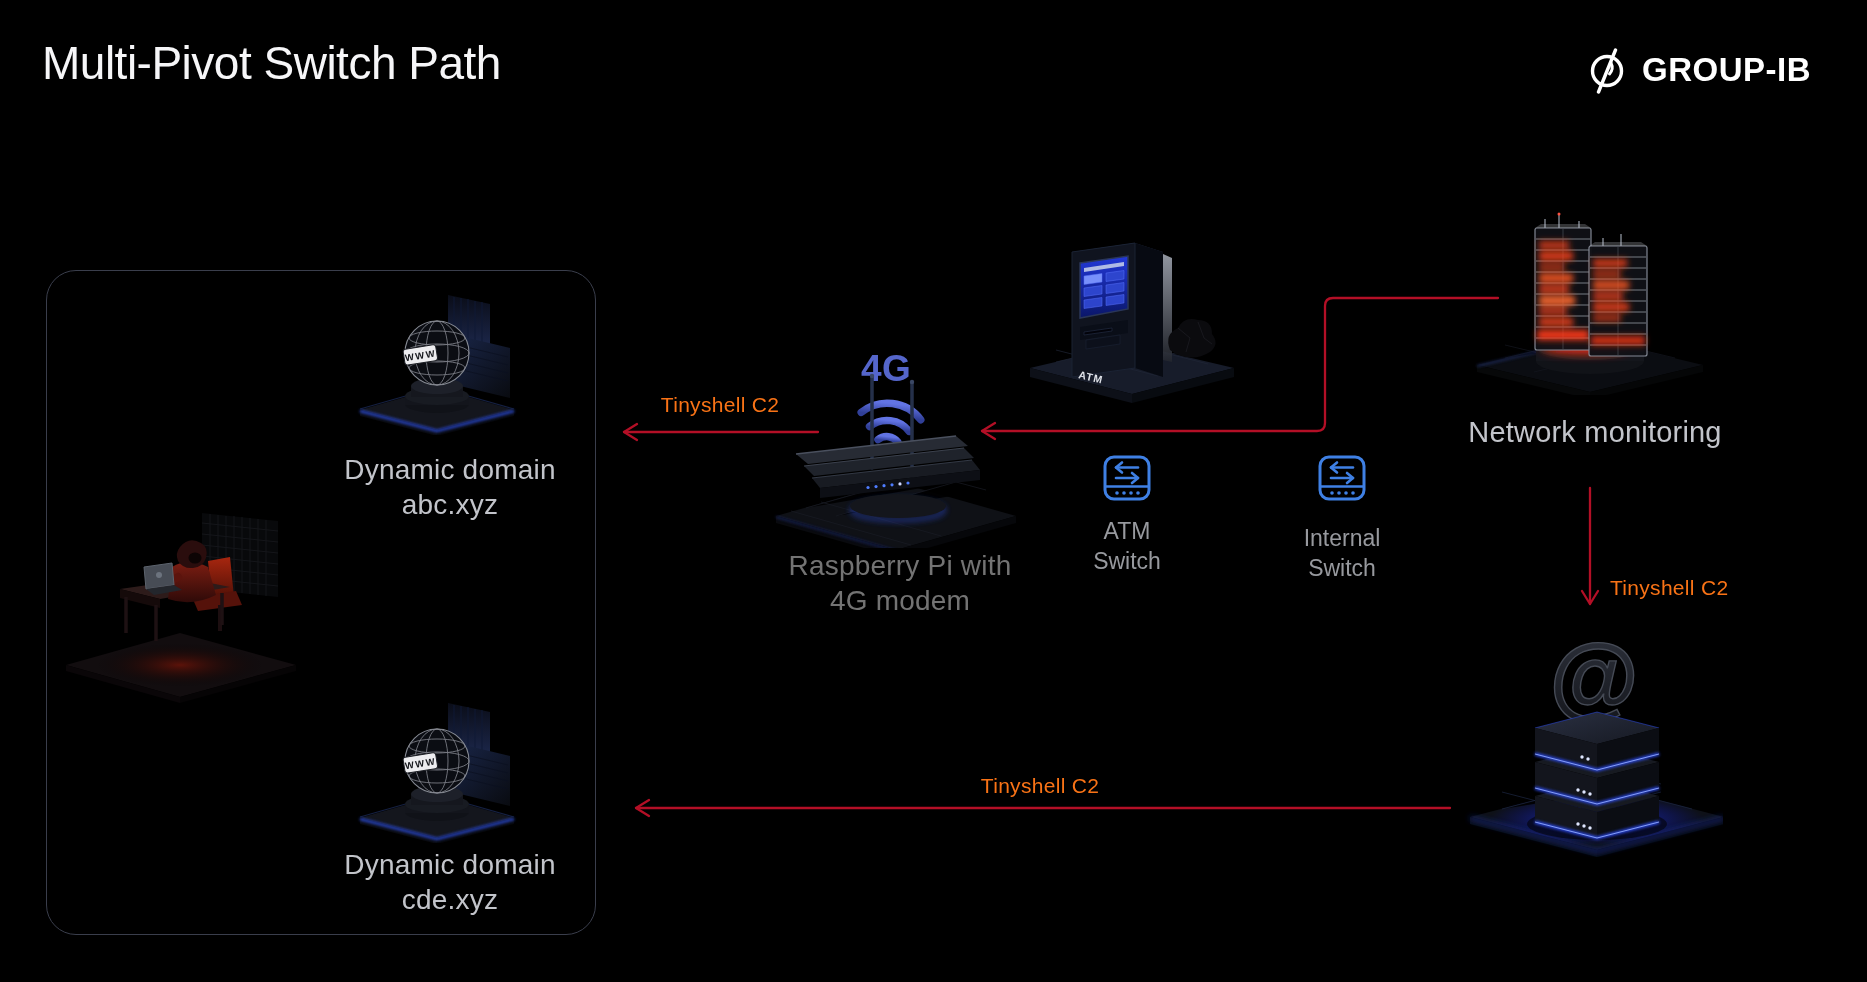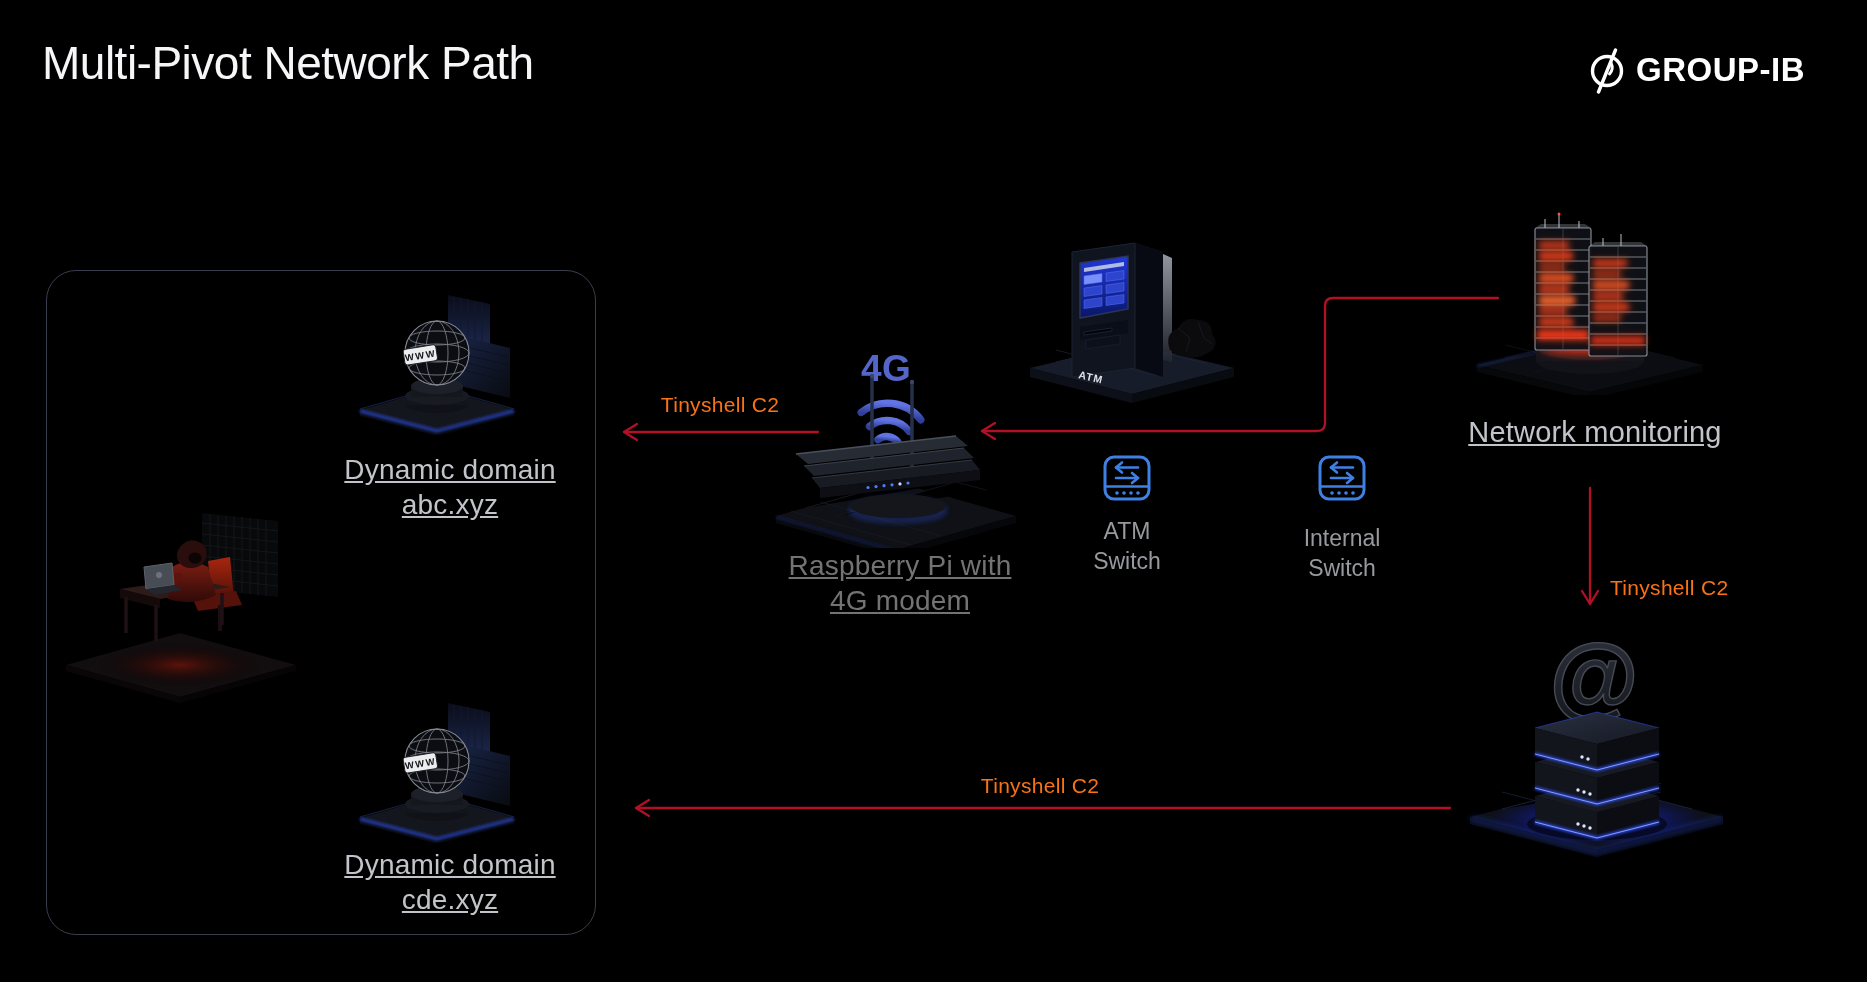--- a/index.html
+++ b/index.html
@@ -1,24 +1,24 @@
 <!DOCTYPE html>
 <html><head>
 <meta charset="utf-8">
 <style>
   html,body{margin:0;padding:0;background:#000;}
   .canvas{position:relative;width:1867px;height:982px;background:#000;overflow:hidden;
           font-family:"Liberation Sans",sans-serif;}
   .abs{position:absolute;}
   .page-title{left:42px;top:36px;font-size:46px;font-weight:500;color:#f6f6f8;letter-spacing:-0.5px;}
-  .brand{left:1584px;top:46px;display:flex;align-items:center;gap:6px;}
+  .brand{left:1584px;top:46px;display:flex;align-items:center;gap:12px;}
   .brand-name{font-size:33px;font-weight:700;color:#ffffff;letter-spacing:0.5px;}
   .attacker-box{left:46px;top:270px;width:548px;height:663px;border:1.5px solid #3a3e4c;border-radius:30px;}
   .node-label{position:absolute;text-align:center;color:#c2c4ca;font-size:28px;line-height:35px;letter-spacing:0.2px;}
-  .node-label .ln{display:block;text-decoration:underline;}
+  .node-label .ln{display:block;}
   .label-bright{color:#737373;}
   .edge-label{position:absolute;color:#f97316;font-size:21px;letter-spacing:0.3px;}
   .edge-label.centered{text-align:center;}
   .switch-label{position:absolute;text-align:center;color:#97999e;font-size:23px;line-height:30px;}
   .badge-4g{position:absolute;left:813px;top:348px;font-size:37px;font-weight:700;color:#5566cb;letter-spacing:0.5px;margin-left:48px;}
   svg{display:block;}
   .ill{position:absolute;}
 </style>
 </head>
 <body>
@@ -133,21 +133,21 @@
       <path d="M 637 424 L 624 432 L 637 440"></path>
       <path d="M 1498 298 L 1333 298 Q 1325 298 1325 306 L 1325 423 Q 1325 431 1317 431 L 982 431"></path>
       <path d="M 995 423 L 982 431 L 995 439"></path>
       <path d="M 1590 488 L 1590 604"></path>
       <path d="M 1582 591 L 1590 604 L 1598 591"></path>
       <path d="M 1450 808 L 636 808"></path>
       <path d="M 649 800 L 636 808 L 649 816"></path>
     </g>
   </svg>
 
-  <div class="abs page-title">Multi-Pivot Network Path</div>
+  <div class="abs page-title">Multi-Pivot Switch Path</div>
   <div class="abs brand">
     <svg width="46" height="48" viewBox="0 0 46 48">
       <circle cx="23" cy="25" r="14.5" stroke="#ffffff" stroke-width="3.4" fill="none"></circle>
       <path d="M31.5 4 L14.5 46" stroke="#ffffff" stroke-width="3.4" stroke-linecap="round"></path>
       <path d="M27 17 Q30 23 25.5 28" stroke="#ffffff" stroke-width="3" fill="none" stroke-linecap="round"></path>
     </svg>
     <span class="brand-name">GROUP-IB</span>
   </div>
 
   <div class="abs attacker-box"></div>

